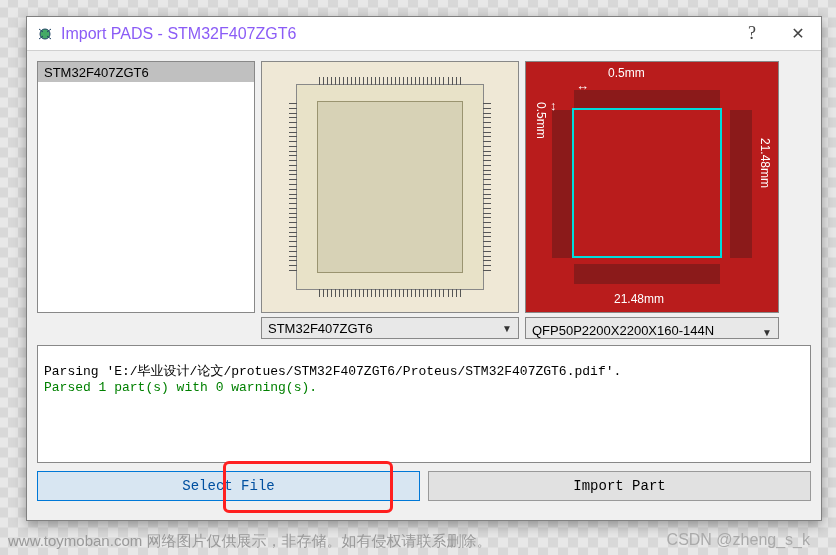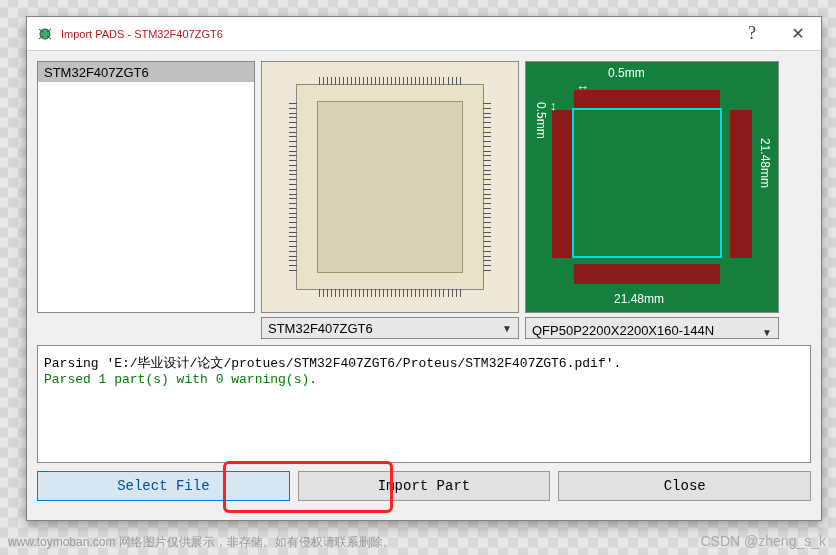--- a/index.html
+++ b/index.html
@@ -24,21 +24,21 @@
     background: #ffffff;
     border-bottom: 1px solid #d0d0d0;
     display: flex;
     align-items: center;
     padding-left: 10px;
   }
   .titlebar .app-icon {
     width: 16px; height: 16px; margin-right: 8px;
     display:inline-block;
   }
-  .titlebar .title { flex: 1; font-size: 11px; color: #b91c1c; }
+  .titlebar .title { flex: 1; font-size: 16px; color: #8b5cf6; }
   .titlebar .winbtn {
     width: 46px; height: 34px;
     display: flex; align-items: center; justify-content: center;
     font-size: 16px; color: #444;
   }
   .titlebar .help { font-size: 18px; font-family: serif; }
   .content {
     position: relative;
     padding: 10px 10px 0 10px;
     display: flex; flex-direction: column;
@@ -66,21 +66,21 @@
     background: #d7d2b6; border:1px solid #9a9470;
   }
   .pinrow { position:absolute; display:flex; justify-content:space-between; }
   .pinrow.top { top:-8px; left:22px; right:22px; }
   .pinrow.bottom { bottom:-8px; left:22px; right:22px; }
   .pincol { position:absolute; display:flex; flex-direction:column; justify-content:space-between;}
   .pincol.left { left:-8px; top:18px; bottom:18px;}
   .pincol.right { right:-8px; top:18px; bottom:18px;}
   .pin { width:1px; height:8px; background:#555;}
   .pincol .pin { width:8px; height:1px;}
-  .foot-panel { flex: 0 0 254px; background:#15803d; position:relative;}
+  .foot-panel { flex: 0 0 254px; background:#b91c1c; position:relative;}
   .fp-label { position:absolute; color:#fff; font-size:12px; }
   .fp-outline {
     position:absolute; left:46px; top:46px; width:150px; height:150px;
     border:2px solid #00dcdc;
   }
   .fp-pad-l { position:absolute; left:26px; top:48px; width:22px; height:148px; background:#8b1a1a;}
   .fp-pad-r { position:absolute; right:26px; top:48px; width:22px; height:148px; background:#8b1a1a;}
   .fp-pad-t { position:absolute; top:28px; left:48px; width:146px; height:20px; background:#8b1a1a;}
   .fp-pad-b { position:absolute; bottom:28px; left:48px; width:146px; height:20px; background:#8b1a1a;}
   .fp-arrow { position:absolute; color:#fff;}
@@ -89,21 +89,21 @@
     height: 22px; background:#e8e8e8; border:1px solid #888;
     display:flex; align-items:center; padding:0 6px;
     font-size: 13px;
   }
   .combo .arrow { margin-left:auto; font-size:10px; color:#333;}
   .combo.c1 { flex:0 0 258px; margin-left: 224px;}
   .combo.c2 { flex:0 0 254px;align-items:flex-end;}
   .log-panel {
     margin-top:6px; height:118px;
     background:#fff; border:1px solid #888;
-    padding:8px 6px;
+    padding:16px 6px;
     font-family: "Consolas","Courier New",monospace;
     font-size: 13px;
     white-space: pre;
     overflow:hidden;
   }
   .log-panel .line2 { color: #008000; }
   .button-row {
     margin-top:8px;
     display:flex; gap:8px;
     padding-bottom: 10px;
@@ -122,25 +122,25 @@
     color:#0050a0;
   }
   .highlight-rect {
     position:absolute; border:3px solid #ff2020;
     border-radius:6px;
     left:196px; top:444px; width:170px; height:52px;
     pointer-events:none;
   }
   .watermark {
     position:absolute; left:8px; bottom:4px;
-    font-size:12px; color:#999;
+    font-size:15px; color:#999;
   }
   .credit {
-    position:absolute; right:10px; bottom:6px;
-    font-size:14px; color:#aaa;text-align:center;
+    position:absolute; right:26px; bottom:6px;
+    font-size:16px; color:#aaa;text-align:center;
   }
 </style>
 </head>
 <body>
 
 <div class="window">
   <div class="titlebar">
     <span class="app-icon">
       <svg viewBox="0 0 16 16" width="16" height="16">
         <circle cx="8" cy="8" r="5" fill="#4a6" stroke="#246" stroke-width="1"></circle>
@@ -346,21 +346,20 @@
         <span class="arrow">▼</span>
       </div>
     </div>
 
     <div class="log-panel"><span>Parsing 'E:/毕业设计/论文/protues/STM32F407ZGT6/Proteus/STM32F407ZGT6.pdif'.</span>
 <span class="line2">Parsed 1 part(s) with 0 warning(s).</span></div>
 
     <div class="button-row">
       <div class="btn selected">Select File</div>
       <div class="btn">Import Part</div>
-      <div class="btn">Close</div>
     </div>
   </div>
 
   <div class="highlight-rect"></div>
 </div>
 
 <div class="watermark">www.toymoban.com  网络图片仅供展示，非存储。如有侵权请联系删除。</div>
 <div class="credit">CSDN @zheng_s_k</div>
 
 </body></html>

